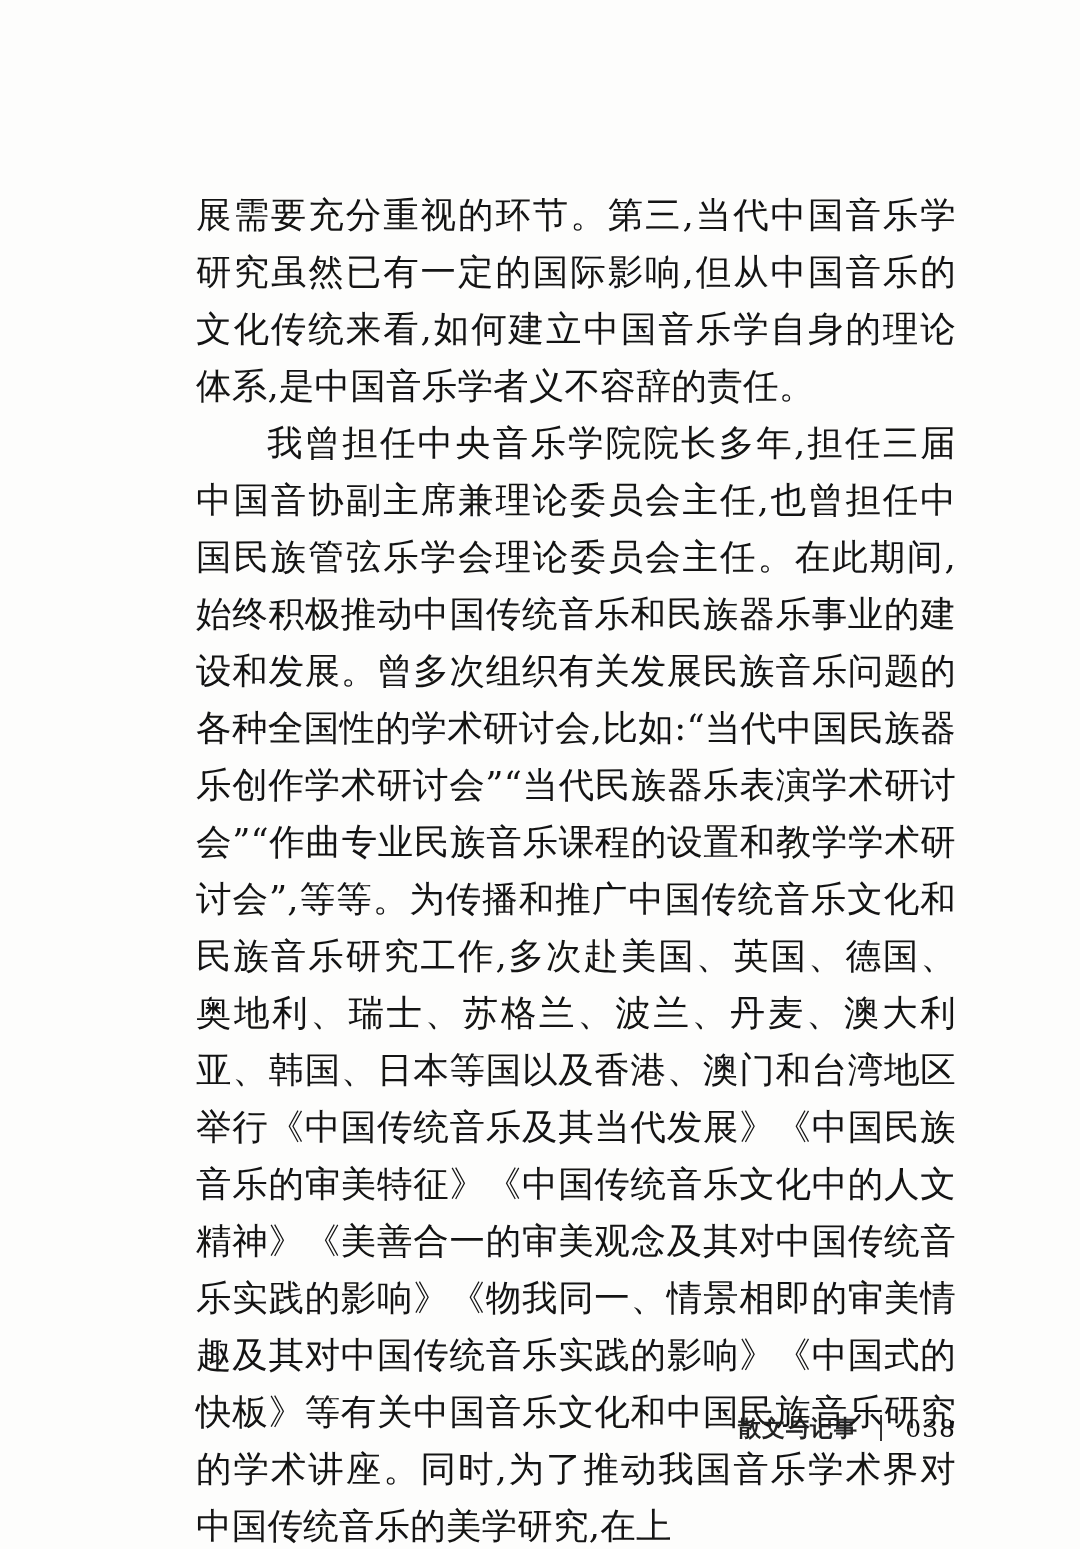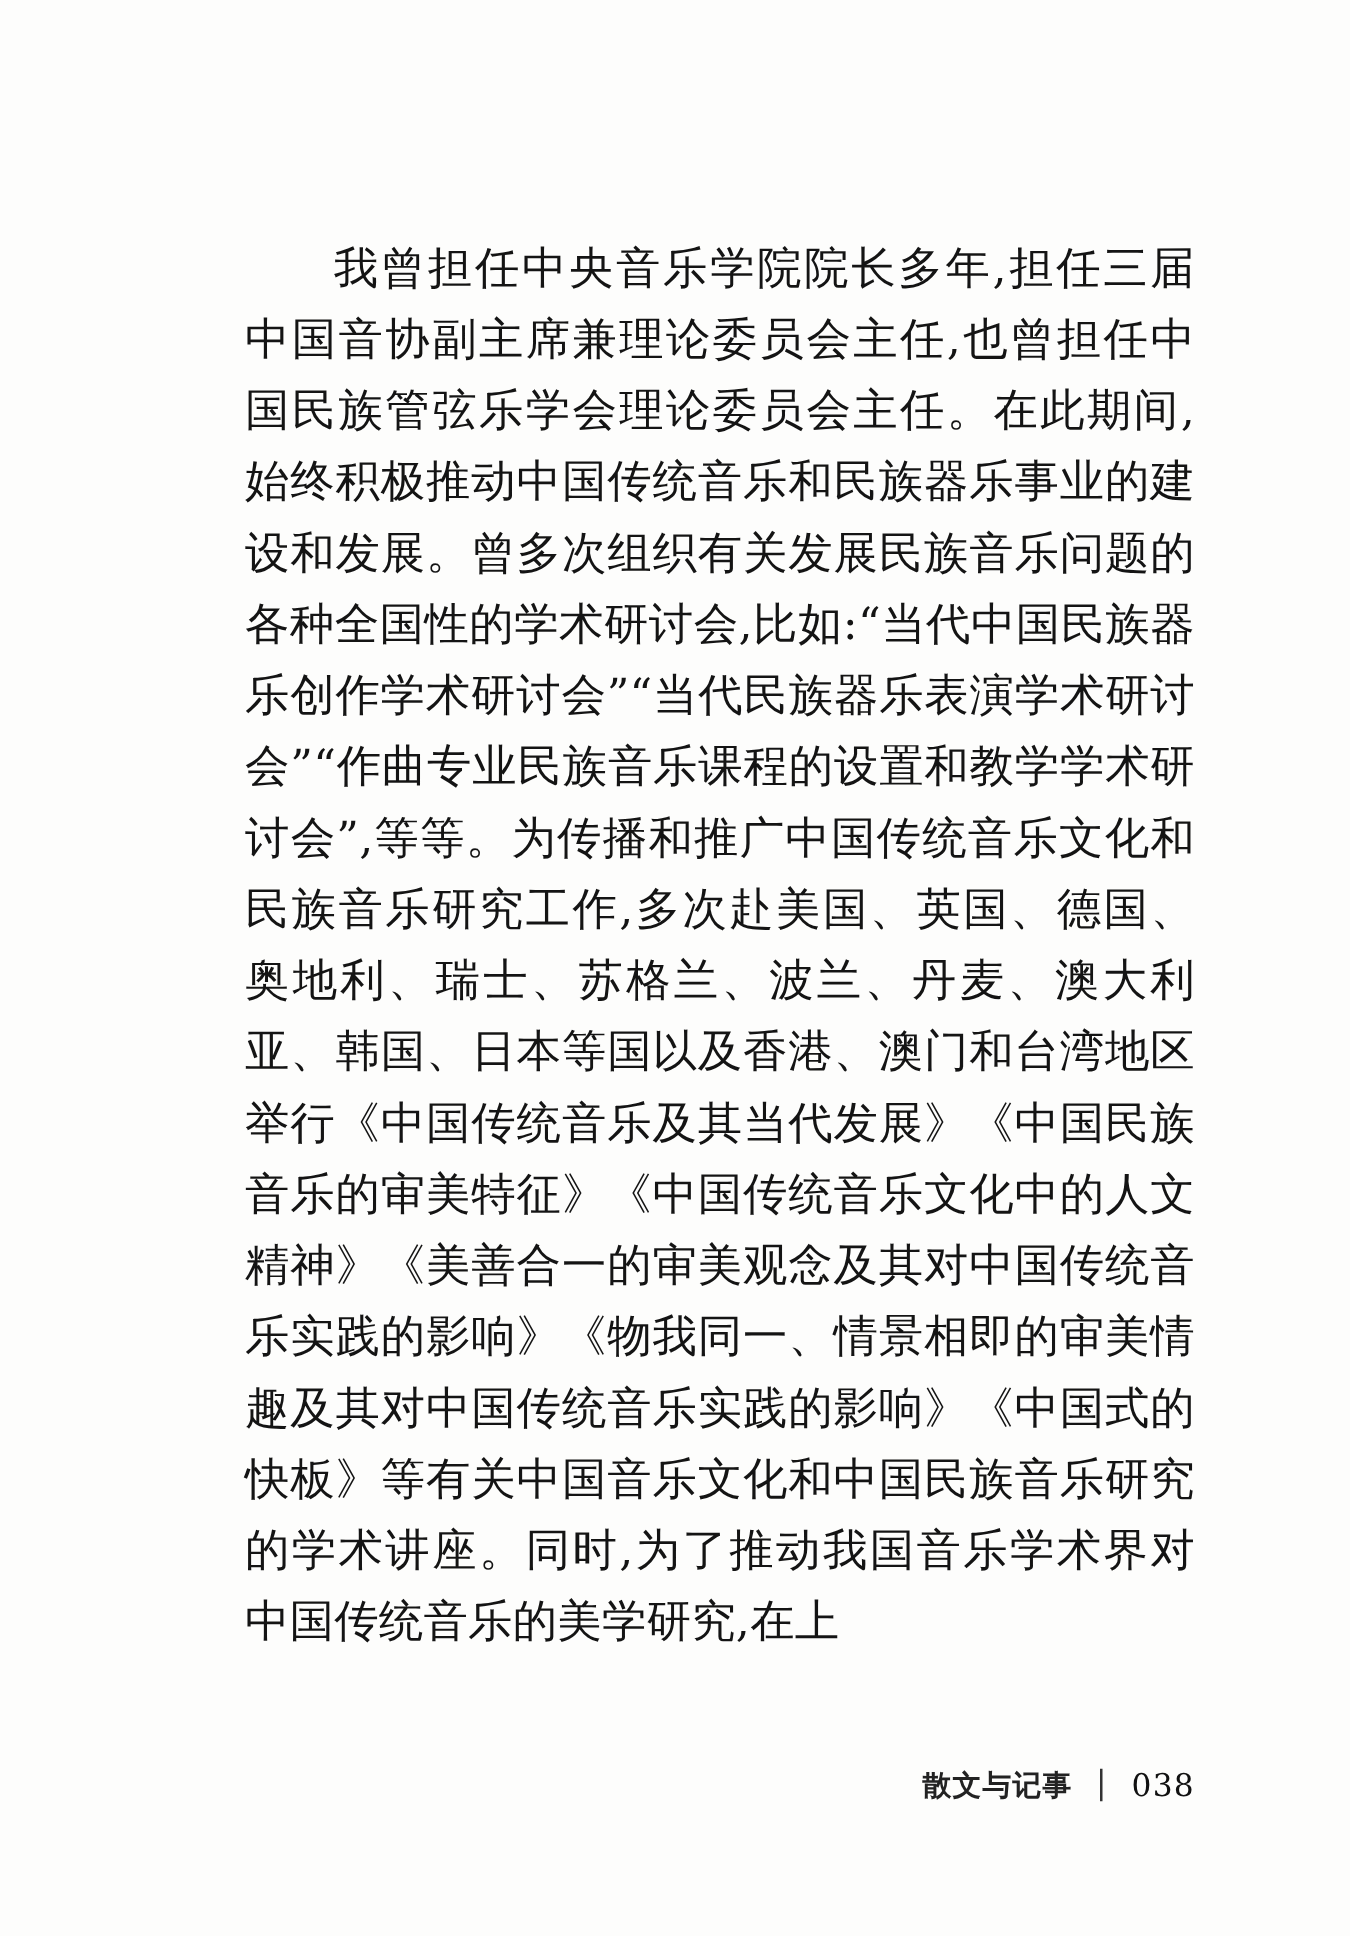--- a/index.html
+++ b/index.html
@@ -71,20 +71,21 @@
     min-width: 52px;
     text-align: right;
   }
 </style>
 </head>
 <body>
 
 <div class="page">
 
   <div class="text-column">
+    <p class="para">展需要充分重视的环节。第三,当代中国音乐学研究虽然已有一定的国际影响,但从中国音乐的文化传统来看,如何建立中国音乐学自身的理论体系,是中国音乐学者义不容辞的责任。</p>
     <p class="para indent">我曾担任中央音乐学院院长多年,担任三届中国音协副主席兼理论委员会主任,也曾担任中国民族管弦乐学会理论委员会主任。在此期间,始终积极推动中国传统音乐和民族器乐事业的建设和发展。曾多次组织有关发展民族音乐问题的各种全国性的学术研讨会,比如:“当代中国民族器乐创作学术研讨会”“当代民族器乐表演学术研讨会”“作曲专业民族音乐课程的设置和教学学术研讨会”,等等。为传播和推广中国传统音乐文化和民族音乐研究工作,多次赴美国、英国、德国、奥地利、瑞士、苏格兰、波兰、丹麦、澳大利亚、韩国、日本等国以及香港、澳门和台湾地区举行《中国传统音乐及其当代发展》《中国民族音乐的审美特征》《中国传统音乐文化中的人文精神》《美善合一的审美观念及其对中国传统音乐实践的影响》《物我同一、情景相即的审美情趣及其对中国传统音乐实践的影响》《中国式的快板》等有关中国音乐文化和中国民族音乐研究的学术讲座。同时,为了推动我国音乐学术界对中国传统音乐的美学研究,在上</p>
   </div>
 
   <div class="footer">
     <span class="footer-label">散文与记事</span>
     <span class="footer-rule"></span>
     <span class="footer-page">038</span>
   </div>
 
 </div>

